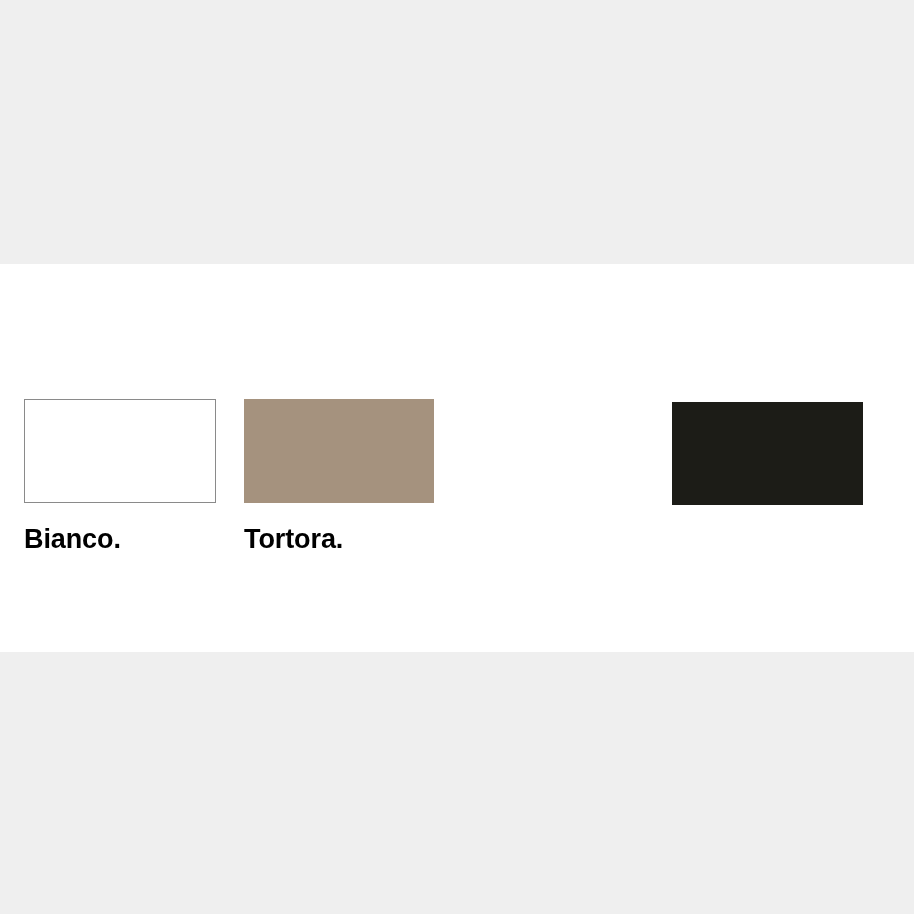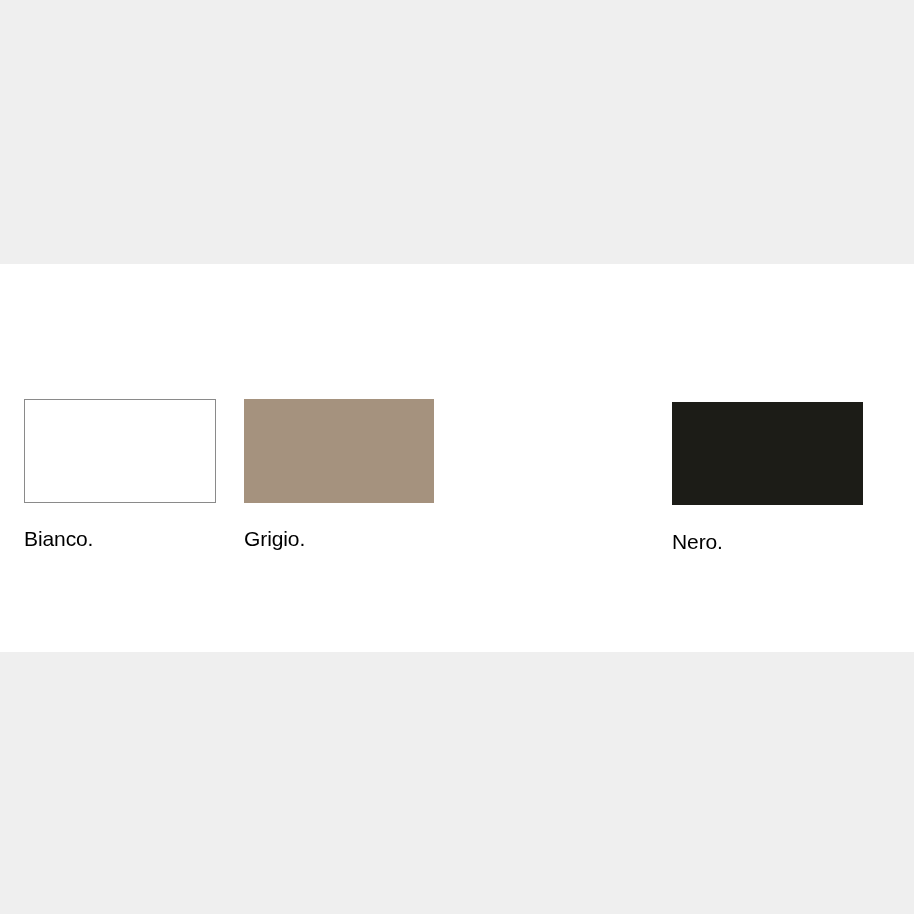--- a/index.html
+++ b/index.html
@@ -66,22 +66,22 @@
   }
 
   .swatch-chip.bordered {
     border: 1px solid #8a8a8a;
   }
 
   .swatch-label {
     display: block;
     font-family: "Liberation Sans Narrow", "Liberation Sans", "DejaVu Sans", sans-serif;
     font-stretch: condensed;
-    font-weight: 400;
-    font-size: 21px;
+    font-weight: 700;
+    font-size: 27px;
     line-height: 30px;
     letter-spacing: -0.1px;
     color: #000000;
     white-space: nowrap;
   }
 
   
   #card-bianco  { left: 24px;  top: 135px; }
   #card-bianco  .swatch-chip { width: 192px; height: 104px; background: #ffffff; }
   #card-bianco  .swatch-label { margin-top: 21px; }
@@ -109,23 +109,22 @@
 
   <div class="swatch-grid">
 
     <div class="swatch-card" id="card-bianco">
       <span class="swatch-chip bordered" style="background:#ffffff;border:1px solid #8a8a8a;"></span>
       <span class="swatch-label">Bianco.</span>
     </div>
 
     <div class="swatch-card" id="card-tortora">
       <span class="swatch-chip" style="background:#a5927e;"></span>
-      <span class="swatch-label">Grigio.</span>
+      <span class="swatch-label">Tortora.</span>
     </div>
 
 
     <div class="swatch-card" id="card-nero">
       <span class="swatch-chip" style="background:#1c1c17;"></span>
-      <span class="swatch-label">Nero.</span>
     </div>
 
   </div>
 </div>
 
 </body></html>

